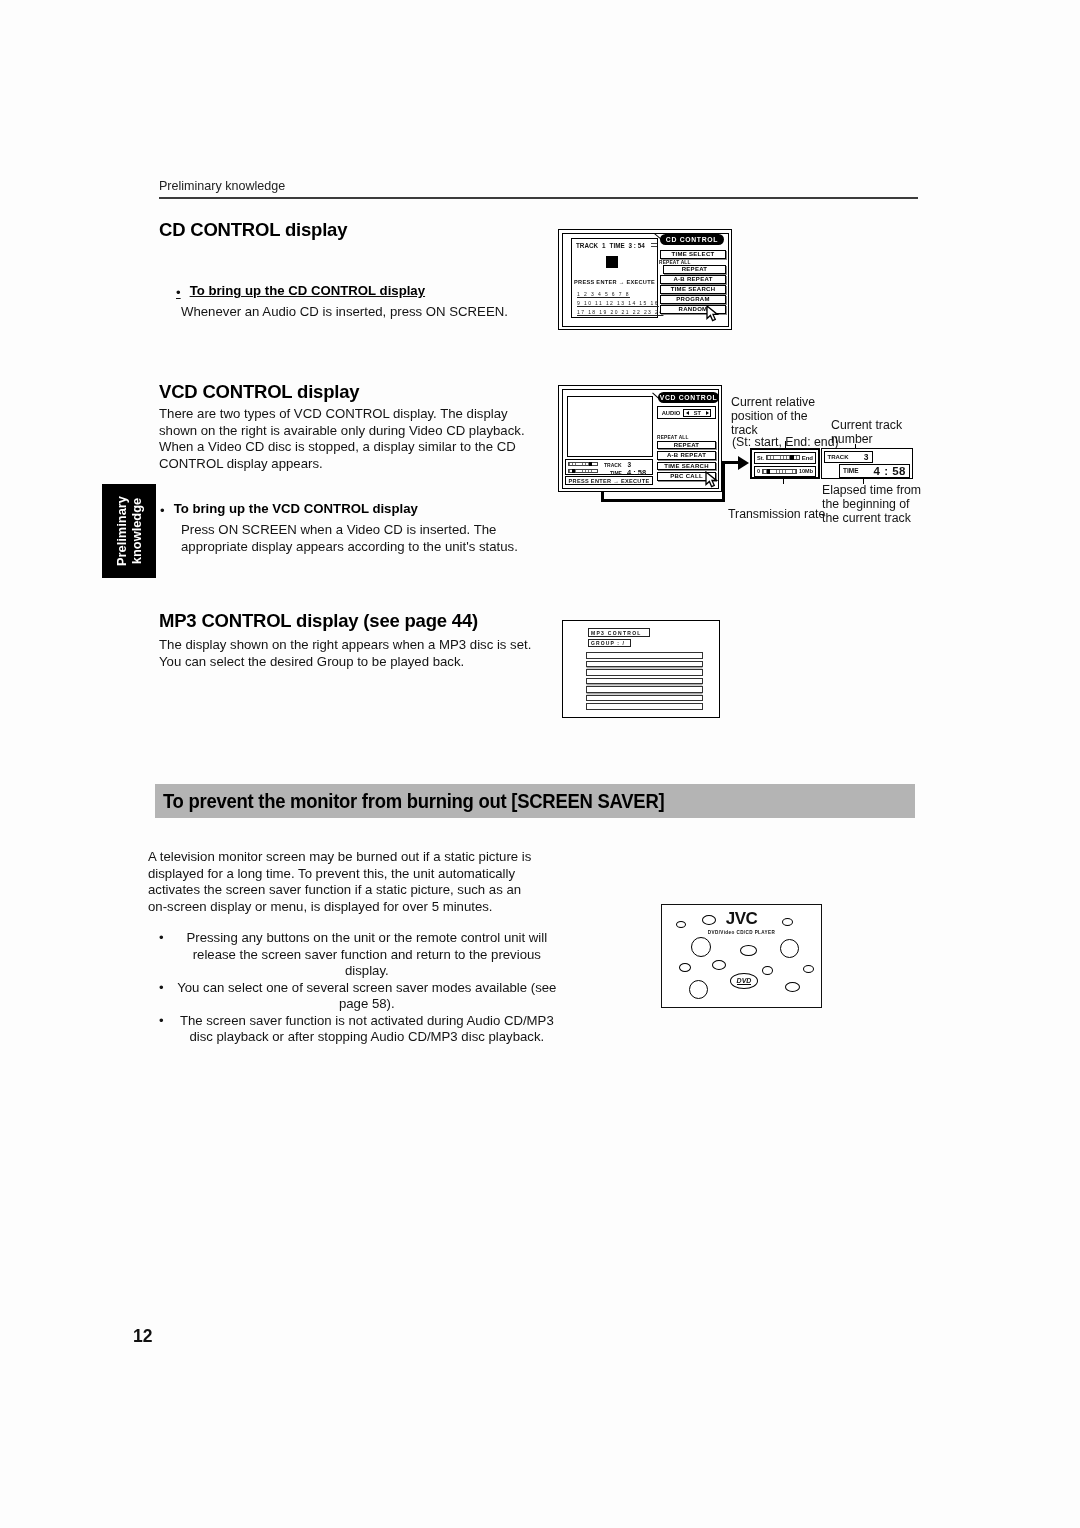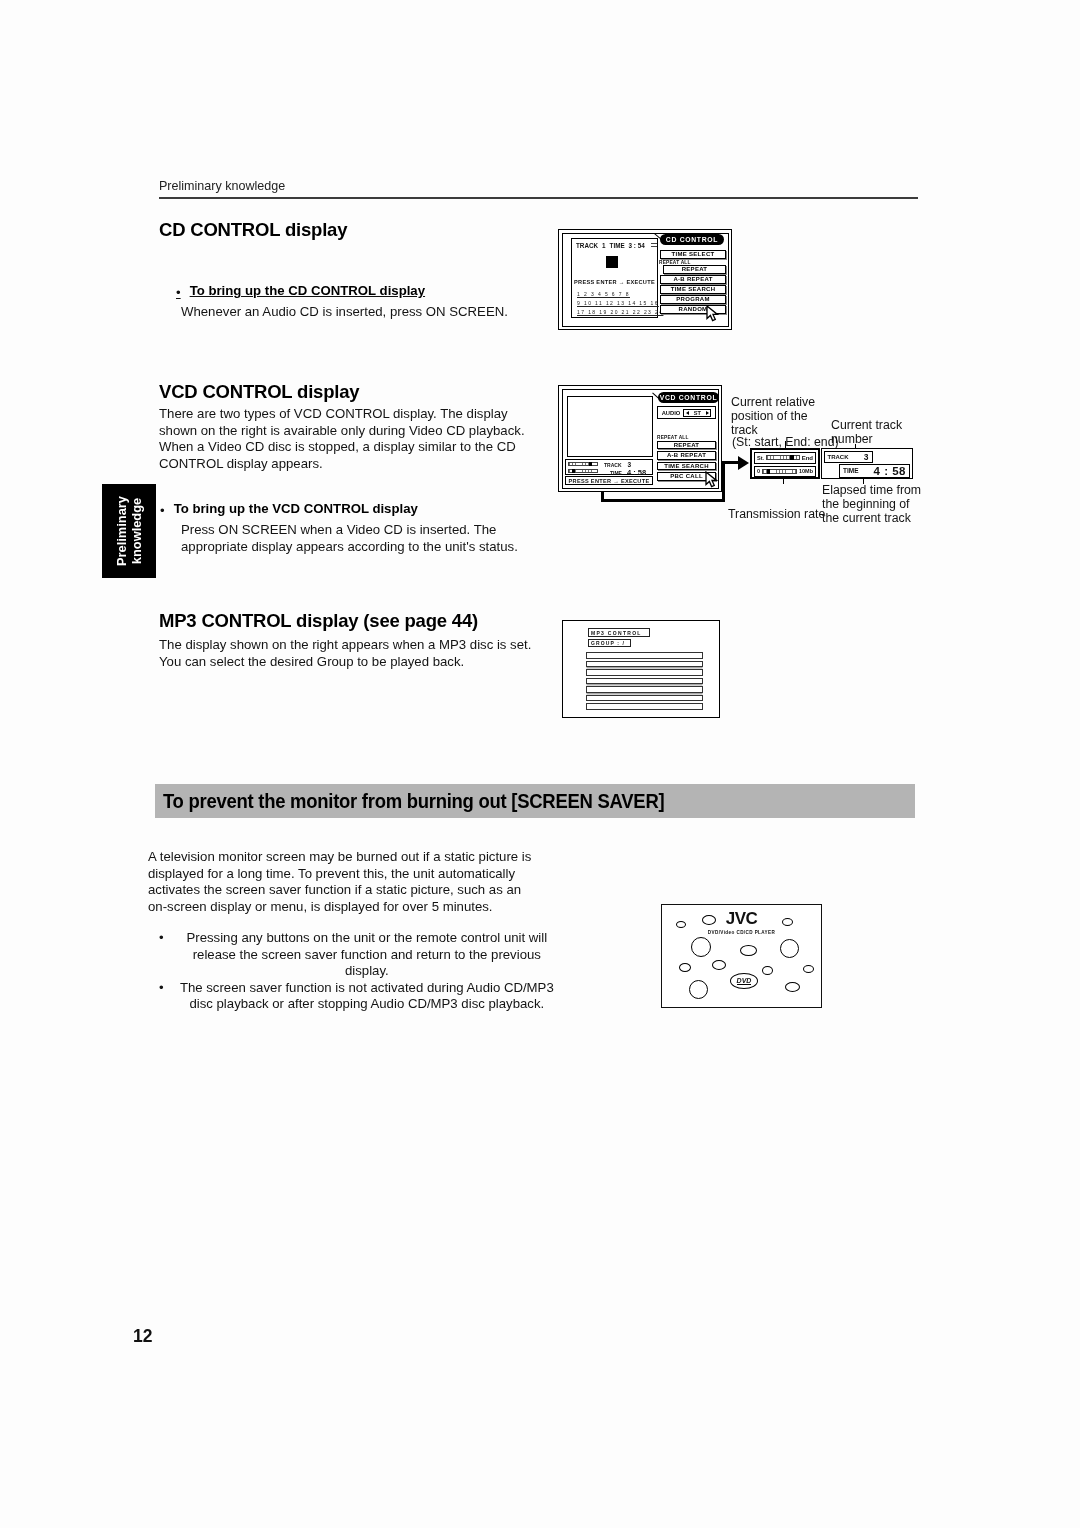--- a/index.html
+++ b/index.html
@@ -221,20 +221,24 @@
 
   <div class="abs bodytext" style="left:148px; top:833px; width:390px;margin-top:16px;">A television monitor screen may be burned out if a static picture is displayed for a long time. To prevent this, the unit automatically activates the screen saver function if a static picture, such as an on-screen display or menu, is displayed for over 5 minutes.</div>
 
   <div class="abs" style="left:159px; top:930px; width:402px;text-align:center;">
     <div class="bullet-row bodytext">
       <span class="marker"></span>
       <span>Pressing any buttons on the unit or the remote control unit will release the screen saver function and return to the previous display.</span>
     </div>
     <div class="bullet-row bodytext">
       <span class="marker"></span>
+      <span>You can select one of several screen saver modes available (see page 58).</span>
+    </div>
+    <div class="bullet-row bodytext">
+      <span class="marker"></span>
       <span>The screen saver function is not activated during Audio CD/MP3 disc playback or after stopping Audio CD/MP3 disc playback.</span>
     </div>
   </div>
 
   <div class="abs" style="left:661px; top:904px; width:161px; height:104px; border:1.6px solid #111; background:#fff;">
     <div style="text-align:center; margin-top:4px; font-size:17px; font-weight:bold; letter-spacing:-0.5px;">JVC</div>
     <div style="text-align:center; font-size:4.6px; font-weight:bold; letter-spacing:0.4px; margin-top:1px;">DVD/Video CD/CD PLAYER</div>
     <div class="knob" style="left:14px;  top:15.5px; width:10px; height:7px;"></div>
     <div class="knob" style="left:40px;  top:10px;   width:14px; height:10px;"></div>
     <div class="knob" style="left:120px; top:13px;   width:11px; height:8px;"></div>

